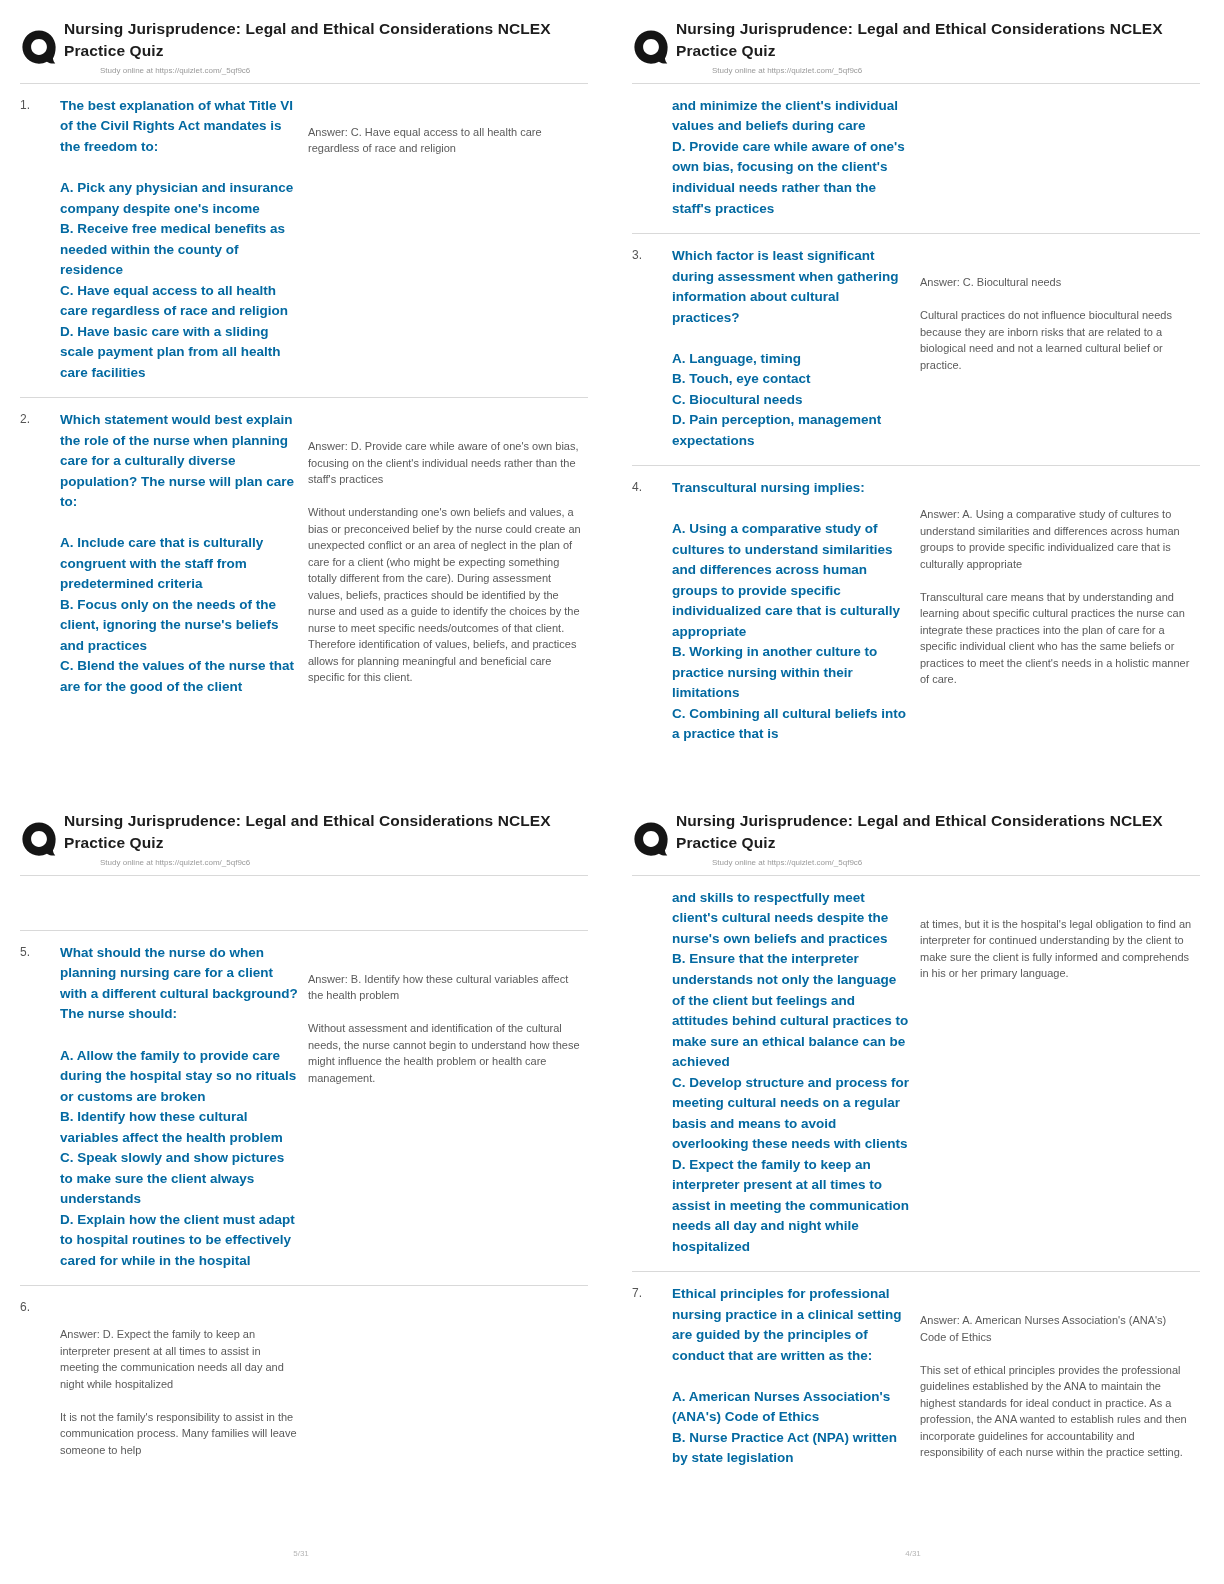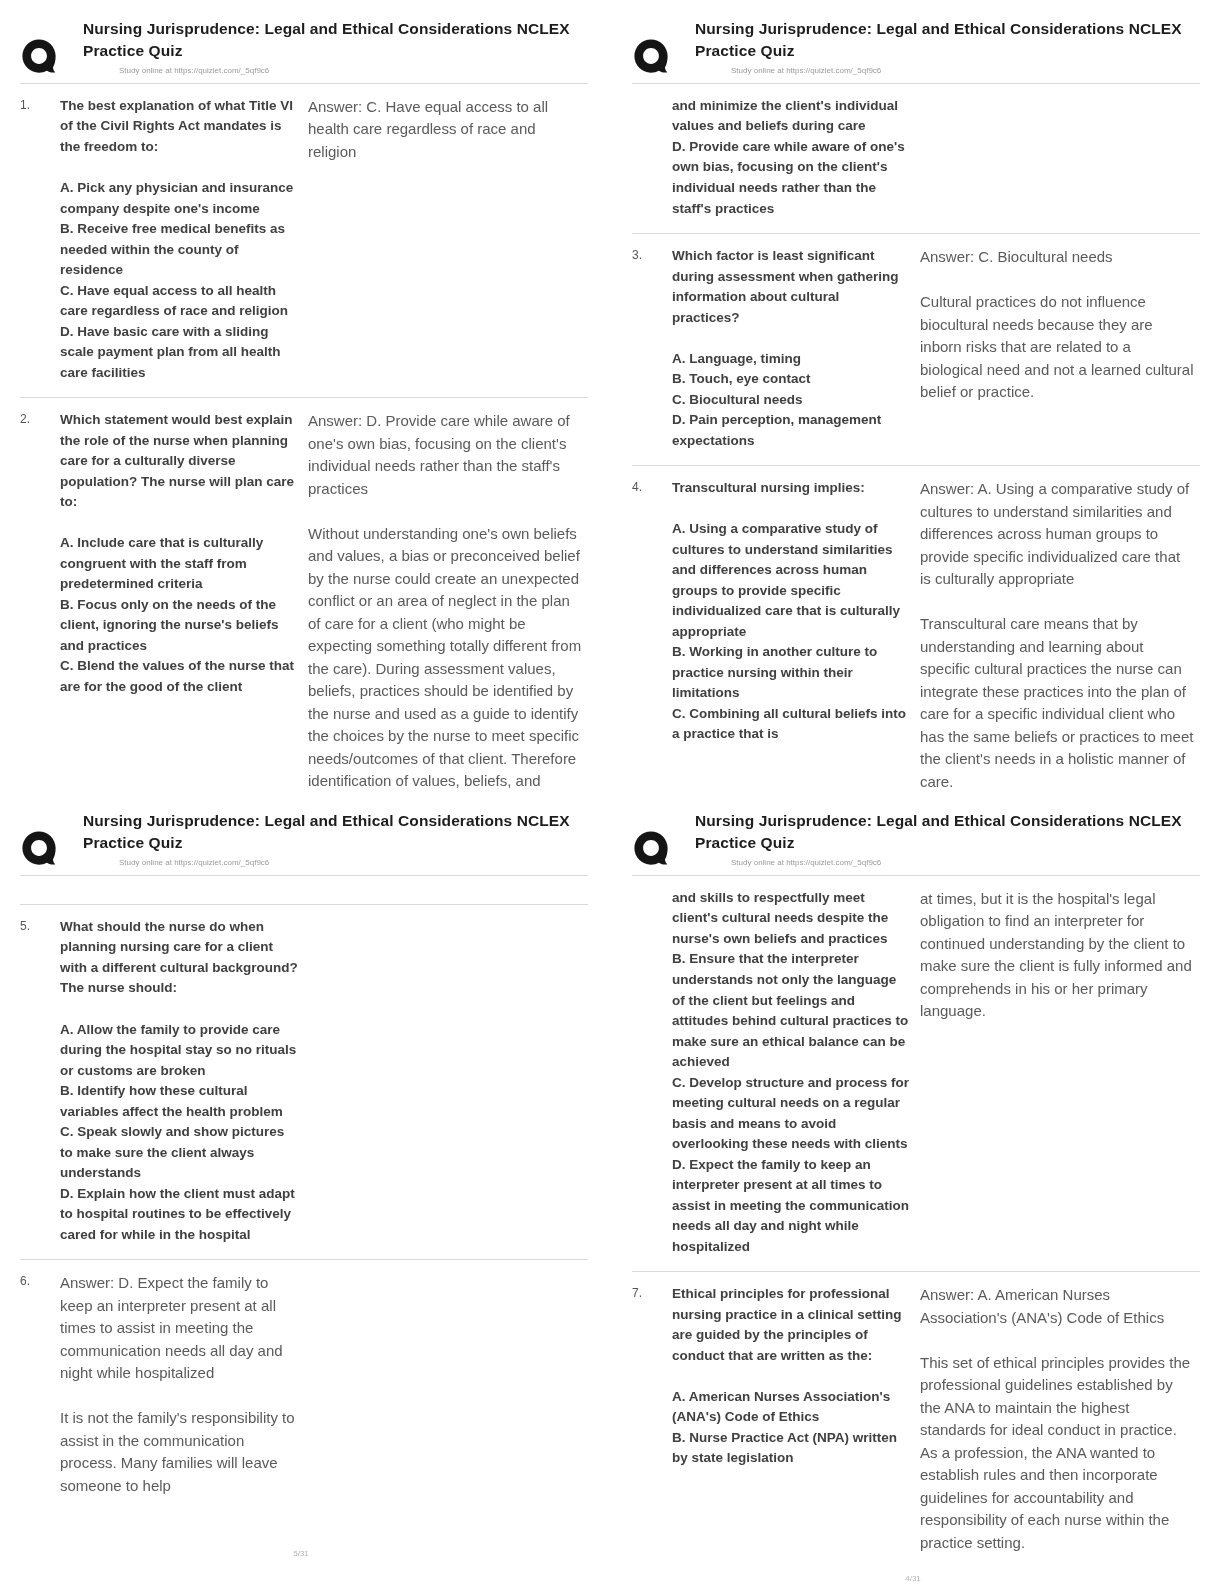--- a/index.html
+++ b/index.html
@@ -17,21 +17,21 @@
   }
   .page{
     box-sizing:border-box;
     padding:18px 30px 26px 20px;
     display:flex;flex-direction:column;
     overflow:hidden;
     background:#fff;
   }
   
   .page-header{
-    display:flex;align-items:flex-end;gap:25px;
+    display:flex;align-items:center;gap:6px;
     padding-bottom:8px;
   }
   .logo{flex:0 0 38px;width:38px;height:38px;margin-top:2px;}
   .head-text{flex:1;}
   .title{
     font-size:15.5px;font-weight:700;color:#1d1d1d;
     line-height:1.45;letter-spacing:.1px;
   }
   .subtitle{
     font-size:8px;color:#9a9a9a;margin-top:3px;font-weight:400;margin-left:36px;
@@ -41,26 +41,26 @@
   .block{
     display:grid;
     grid-template-columns:30px 238px 1fr;
     column-gap:10px;
     padding:12px 0 14px 0;
   }
   .q-num{
     font-size:12px;color:#555;padding-top:2px;
   }
   .q-text{
-    font-size:13.5px;font-weight:600;color:#404040;
+    font-size:13.5px;font-weight:600;color:#0369a1;
     line-height:1.52;white-space:pre-line;
   }
   .a-text{
-    font-size:15px;font-weight:400;color:#5a5a5a;
-    line-height:1.5;white-space:pre-line;
+    font-size:11px;font-weight:400;color:#5a5a5a;
+    line-height:1.5;white-space:pre-line;margin-top:28px;
   }
   .page-footer{
     margin-top:auto;text-align:center;
     font-size:8px;color:#b5b5b5;padding-top:6px;
   }
 </style>
 </head>
 <body>
 
 <div class="sheet">
@@ -161,20 +161,23 @@
     </section>
     <div class="rule"></div>
     <section class="block">
       <span class="q-num">5.</span>
       <div class="q-text">What should the nurse do when planning nursing care for a client with a different cultural background? The nurse should:
 
 A. Allow the family to provide care during the hospital stay so no rituals or customs are broken
 B. Identify how these cultural variables affect the health problem
 C. Speak slowly and show pictures to make sure the client always understands
 D. Explain how the client must adapt to hospital routines to be effectively cared for while in the hospital</div>
+      <div class="a-text">Answer: B. Identify how these cultural variables affect the health problem
+
+Without assessment and identification of the cultural needs, the nurse cannot begin to understand how these might influence the health problem or health care management.</div>
     </section>
     <div class="rule"></div>
     <section class="block">
       <span class="q-num">6.</span>
       <div class="a-text">Answer: D. Expect the family to keep an interpreter present at all times to assist in meeting the communication needs all day and night while hospitalized
 
 It is not the family's responsibility to assist in the communication process. Many families will leave someone to help</div>
     </section>
     <div class="page-footer">5/31</div>
   </div>

